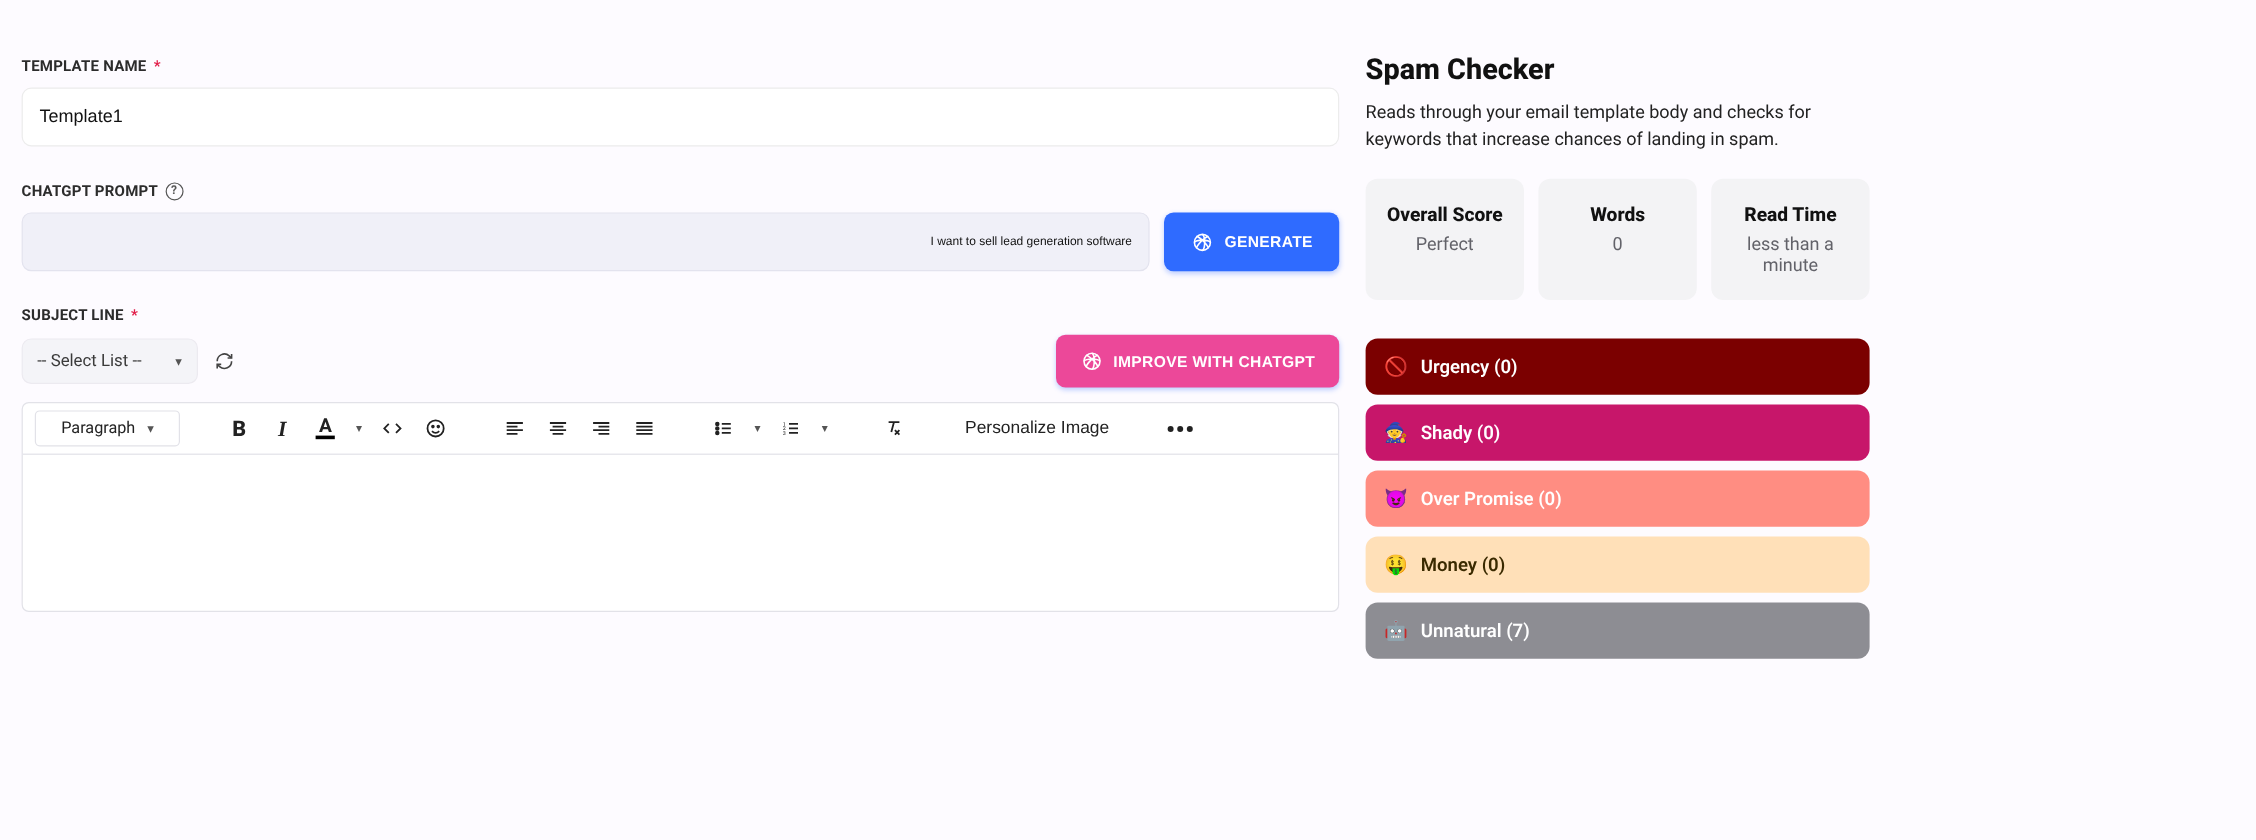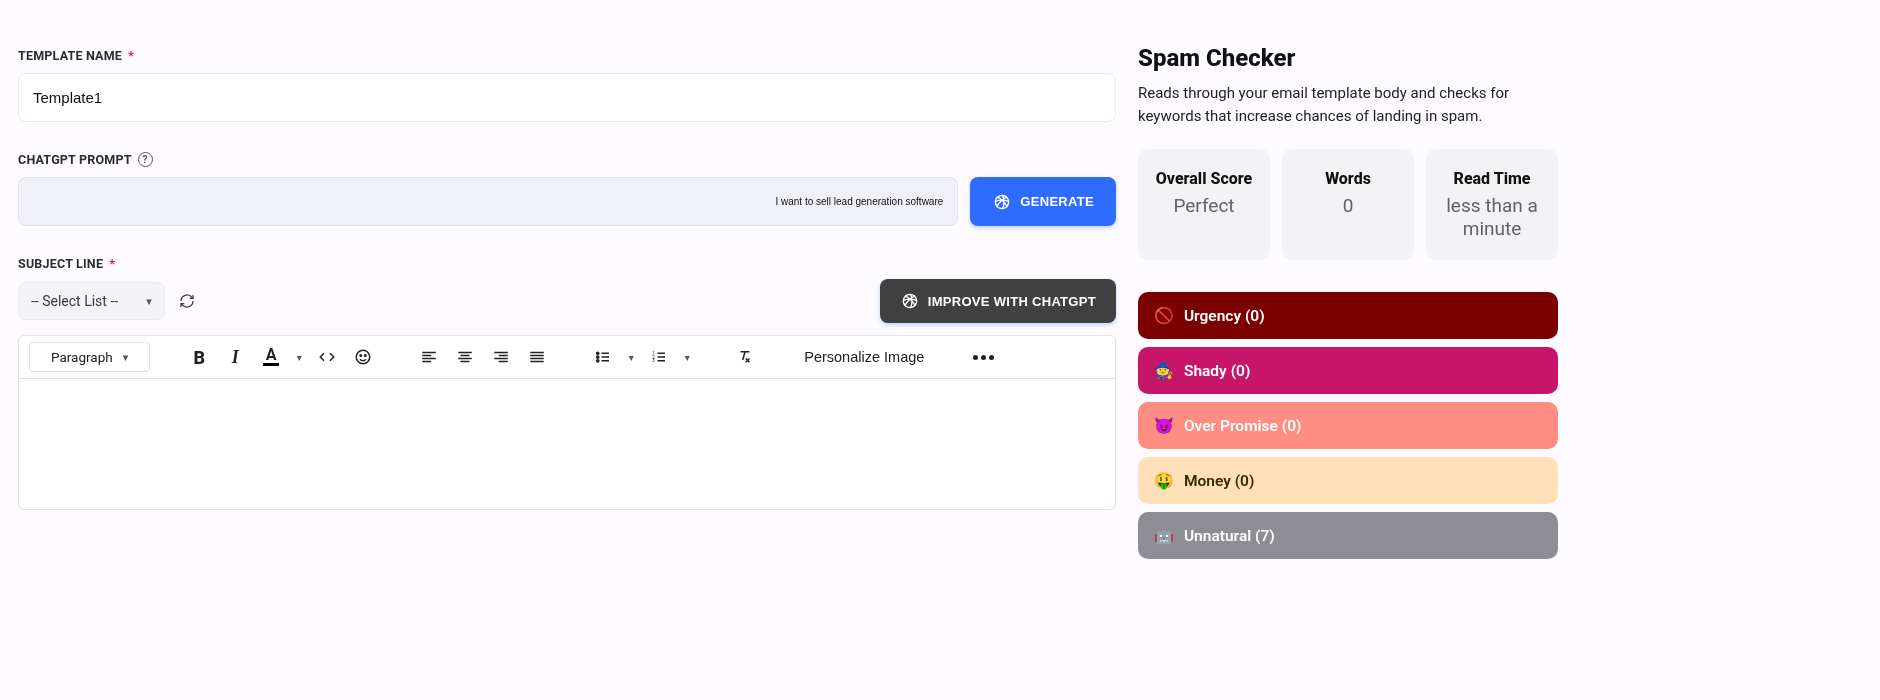--- a/index.html
+++ b/index.html
@@ -100,21 +100,21 @@
     cursor: pointer;
   }
   .chev { font-size: 11px; color: #555; }
   .refresh-icon {
     width: 16px; height: 16px;
     color: #444;
     cursor: pointer;
   }
   .improve-btn {
     margin-left: auto;
-    background: #404040;
+    background: #ec4899;
     color: #fff;
     border: none;
     border-radius: 8px;
     padding: 12px 20px;
     font-size: 13px;
     font-weight: 700;
     letter-spacing: 0.3px;
     display: flex;
     align-items: center;
     gap: 8px;
@@ -201,21 +201,21 @@
     margin-top: 22px;
   }
   .stat {
     flex: 1;
     background: #f3f3f5;
     border-radius: 10px;
     padding: 20px 8px;
     text-align: center;
   }
   .stat .t { font-weight: 800; font-size: 16px; color:#111; }
-  .stat .v { color: #626269; margin-top: 6px; font-size: 19px; }
+  .stat .v { color: #626269; margin-top: 6px; font-size: 15px; }
   .cats { margin-top: 32px; display:flex; flex-direction:column; gap:8px; }
   .cat {
     border-radius: 10px;
     padding: 14px 16px;
     color: #fff;
     font-size: 15.5px;
     font-weight: 600;
     display: flex;
     align-items: center;
     gap: 10px;

